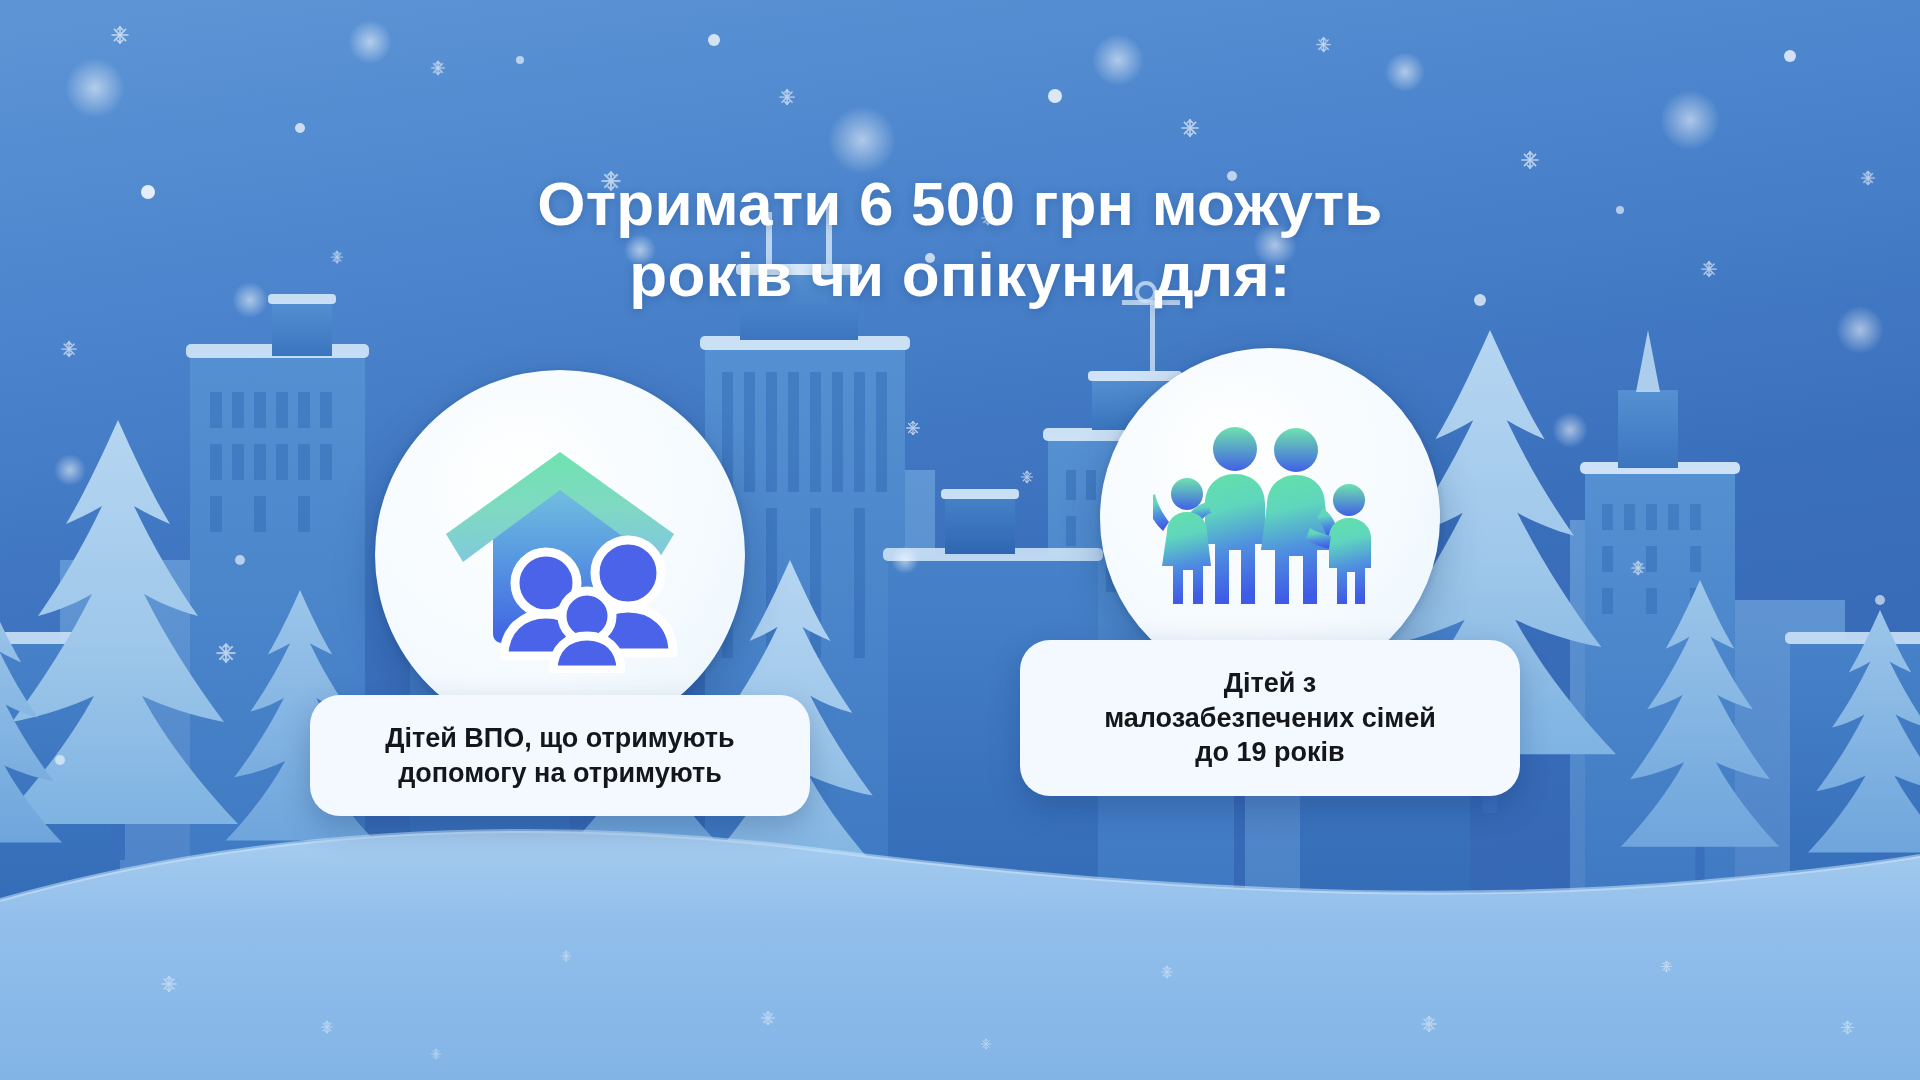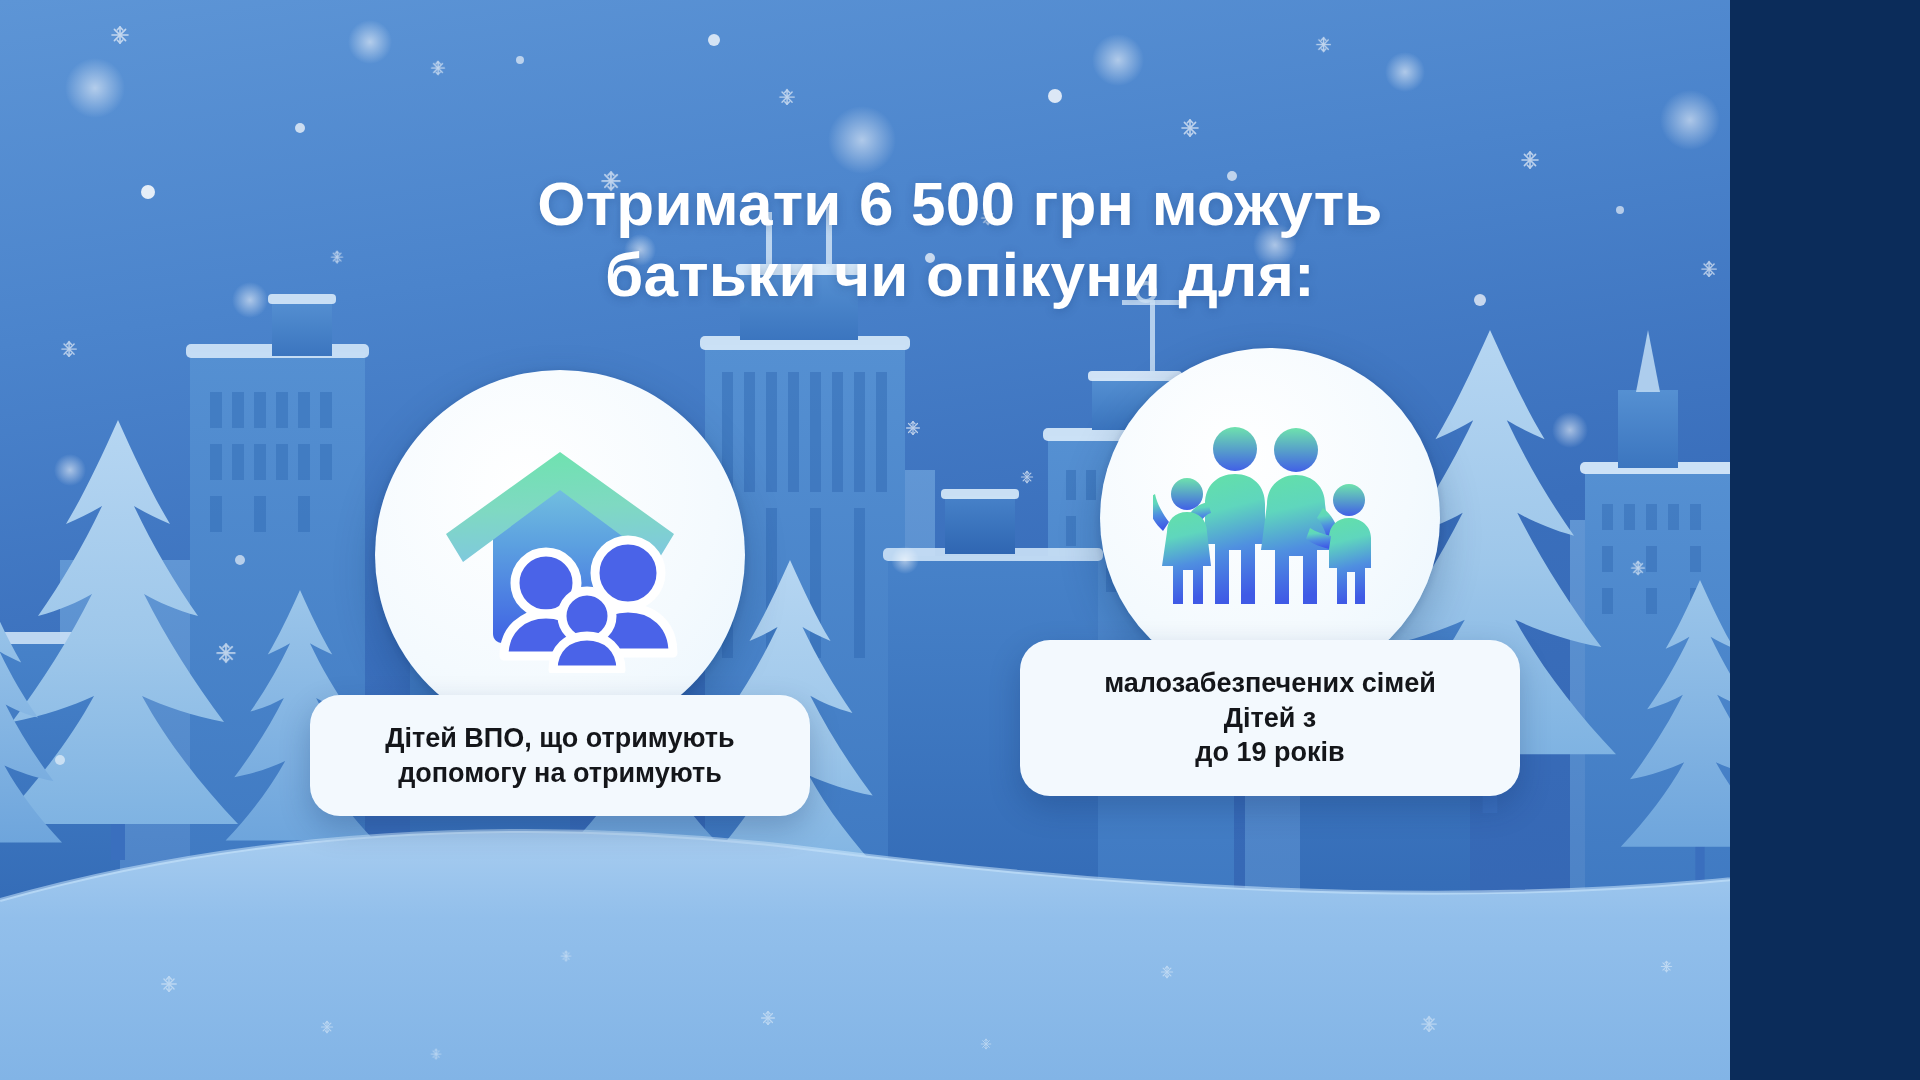--- a/index.html
+++ b/index.html
@@ -2,21 +2,21 @@
 <html lang="uk"><head>
 <meta charset="utf-8">
 <style>
   html, body {
     margin: 0;
     padding: 0;
     background: #0b2c5a;
   }
   #stage {
     position: relative;
-    width: 1730px;
+    width: 1920px;
     height: 1080px;
     overflow: hidden;
     font-family: "Liberation Sans", "DejaVu Sans", sans-serif;
     background: linear-gradient(180deg, #5a92d4 0%, #4b84cc 22%, #3f74c0 48%, #3668b6 70%, #3a72bd 86%, #4a86cc 100%);
   }
 
   
   .layer { position: absolute; left: 0; top: 0; width: 1920px; height: 1080px; }
 
   .bg-svg { display: block; }
@@ -394,21 +394,21 @@
           <use href="#flake" x="1020" y="470" width="14" height="14"></use>
         </g>
       </g>
     </svg>
   </div>
 
   <div class="content">
 
     <h1 class="title">
       <span class="line">Отримати 6 500 грн можуть</span>
-      <span class="line">батьки чи опікуни для:</span>
+      <span class="line">років чи опікуни для:</span>
     </h1>
 
     <div class="card card-left">
       <div class="badge">
         <svg width="250" height="235" viewBox="0 0 250 235">
           <defs>
             <linearGradient id="roofGrad" x1="0" y1="0" x2="0.1" y2="1">
               <stop offset="0%" stop-color="#6ee3ae"></stop>
               <stop offset="55%" stop-color="#7fd9c2"></stop>
               <stop offset="100%" stop-color="#7fc9dd"></stop>
@@ -476,20 +476,20 @@
             <path d="M34 94 C22 94 14 102 14 114 L9 148 L20 148 L20 186 L30 186 L30 152 L40 152 L40 186 L50 186 L50 148 L58 148 L54 114 C54 102 46 94 34 94 Z"></path>
             <path d="M16 104 C10 96 4 86 2 76 L-8 82 C-5 94 2 106 10 113 Z"></path>
 
             <circle cx="196" cy="82" r="16" fill="url(#famGradHead)"></circle>
             <path d="M196 100 C184 100 176 108 176 120 L176 150 L184 150 L184 186 L194 186 L194 154 L202 154 L202 186 L212 186 L212 150 L218 150 L218 120 C218 108 208 100 196 100 Z"></path>
             <path d="M178 118 C170 116 163 114 157 110 L153 121 C160 126 168 129 176 131 Z"></path>
           </g>
         </svg>
       </div>
       <div class="caption caption-right">
+        <span class="cline">Дітей з</span>
         <span class="cline">малозабезпечених сімей</span>
-        <span class="cline">Дітей з</span>
         <span class="cline">до 19 років</span>
       </div>
     </div>
 
   </div>
 </div>
 
 </body></html>

